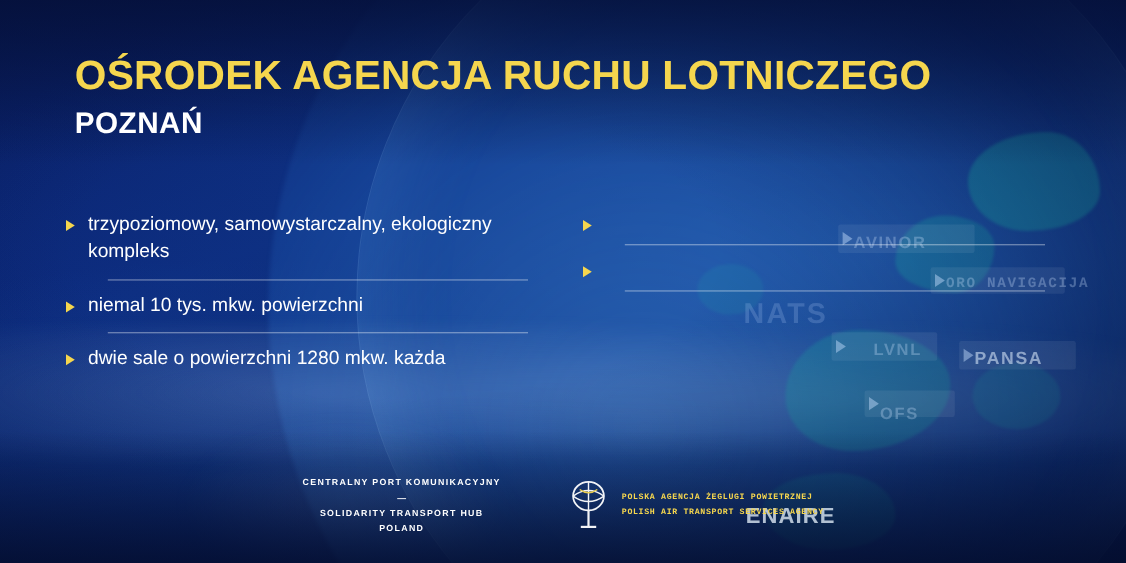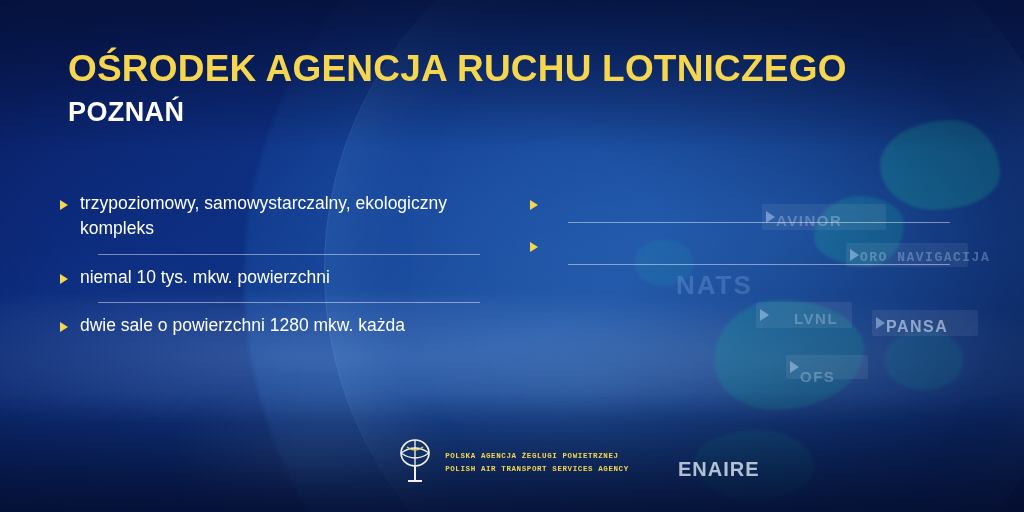--- a/index.html
+++ b/index.html
@@ -264,20 +264,26 @@
       <div class="bullet-row">
         <span class="tri"></span>
       </div>
       <div class="divider"></div>
     </div>
 
   </div>
 
   <div class="footer">
 
+    <div class="cpk-logo">
+      <div>CENTRALNY PORT KOMUNIKACYJNY</div>
+      <div class="cpk-dash">—</div>
+      <div>SOLIDARITY TRANSPORT HUB</div>
+      <div>POLAND</div>
+    </div>
 
     <div class="pansa-logo">
       <span class="pansa-mark">
         <svg width="40" height="46" viewBox="0 0 40 46" aria-hidden="true">
           <ellipse cx="20" cy="16" rx="14" ry="13" fill="none" stroke="#ffffff" stroke-width="1.6"></ellipse>
           <path d="M6 16 Q20 26 34 16" fill="none" stroke="#ffffff" stroke-width="1.3"></path>
           <path d="M6 16 Q20 6 34 16" fill="none" stroke="#ffffff" stroke-width="1.3"></path>
           <path d="M20 3 L20 29" stroke="#ffffff" stroke-width="1.3"></path>
           <path d="M20 29 L20 44" stroke="#ffffff" stroke-width="2"></path>
           <path d="M13 44 L27 44" stroke="#ffffff" stroke-width="2"></path>

